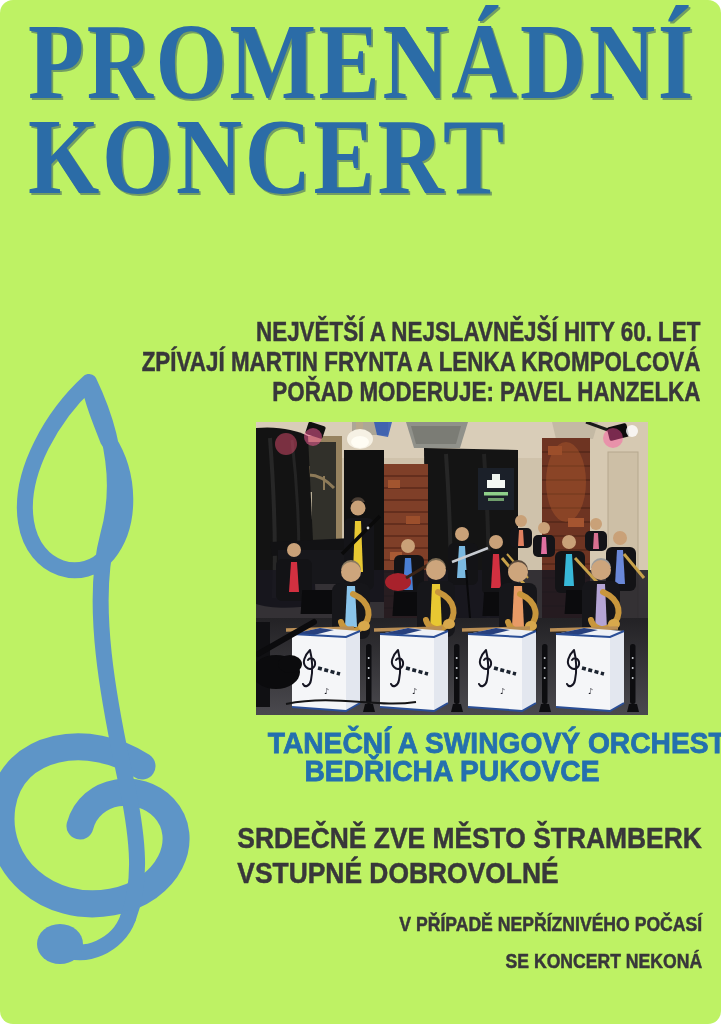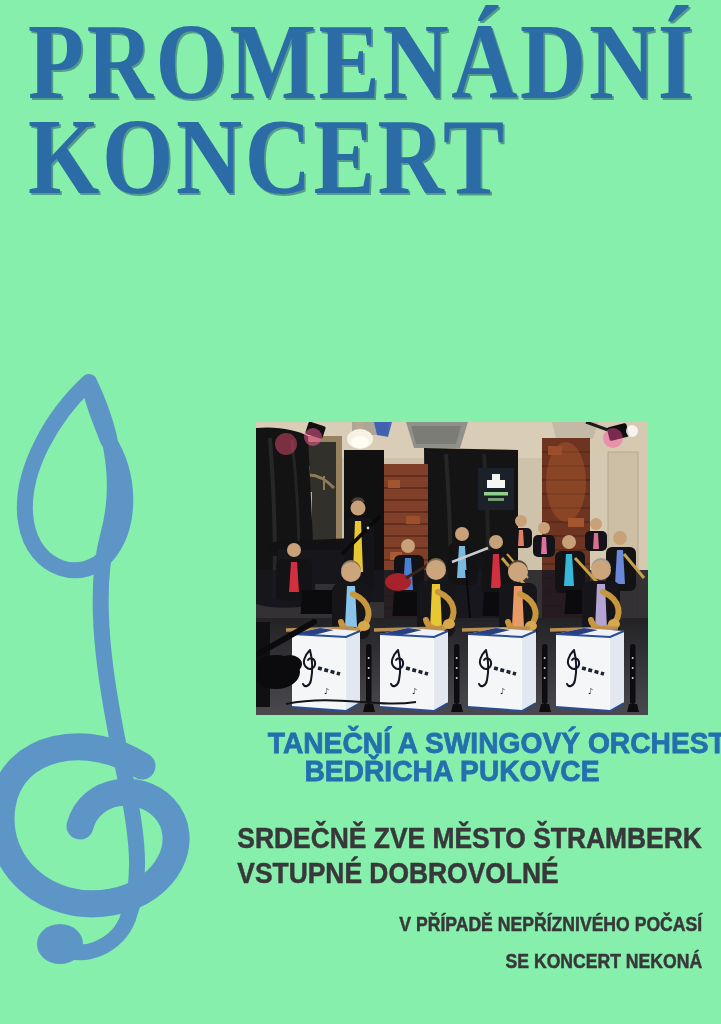--- a/index.html
+++ b/index.html
@@ -1,18 +1,18 @@
 <!DOCTYPE html>
 <html><head>
 <meta charset="utf-8">
 <title>Poster</title>
 <style>
   html,body{margin:0;padding:0;background:#ffffff;}
-  .poster{position:relative;width:721px;height:1024px;background:#86efac;overflow:hidden;
-          font-family:"Liberation Sans",sans-serif;}
+  .poster{position:relative;width:721px;height:1024px;background:#bef264;overflow:hidden;
+          font-family:"Liberation Sans",sans-serif;border-radius:13px;}
   .clef{position:absolute;left:-28px;top:370px;width:230px;height:640px;z-index:1;}
   .title{position:absolute;left:28px;top:14px;margin:0;z-index:2;color:#2b6ca7;
          font-family:"Liberation Serif",serif;font-weight:700;font-size:108px;line-height:95px;
          letter-spacing:3px;text-shadow:2px 2px 0 rgba(24,56,97,.45);}
   .title .tline{display:block;transform:scaleX(.85);transform-origin:left center;white-space:nowrap;}
   .block{position:absolute;z-index:2;font-weight:700;color:#38373a;white-space:nowrap;
          -webkit-text-stroke:.5px currentColor;}
   .when{left:20px;top:227px;font-size:29px;line-height:37px;}
   .when .ln{transform:scaleX(.78);transform-origin:left center;}
   .features{right:21px;top:317px;font-size:28px;line-height:30px;text-align:right;}
@@ -38,20 +38,25 @@
     <path d="M156 548 C 146 576, 112 590, 90 578" fill="none" stroke="#5e95c7" stroke-width="16" stroke-linecap="round"></path>
     <ellipse cx="88" cy="574" rx="23" ry="20" fill="#5e95c7"></ellipse>
   </svg>
 
   <h1 class="title">
     <span class="tline">PROMENÁDNÍ</span>
     <span class="tline">KONCERT</span>
   </h1>
 
 
+  <div class="block features">
+    <div class="ln">NEJVĚTŠÍ A NEJSLAVNĚJŠÍ HITY 60. LET</div>
+    <div class="ln">ZPÍVAJÍ MARTIN FRYNTA A LENKA KROMPOLCOVÁ</div>
+    <div class="ln">POŘAD MODERUJE: PAVEL HANZELKA</div>
+  </div>
 
   <div class="photo">
     <svg viewBox="0 0 392 293" preserveAspectRatio="none" aria-hidden="true">
       <defs>
         <path id="bclef" d="M8 0 C 2 6 0 13 4 17 C 8 21 14 18 13 12 C 12 8 8 7 6 10 M 8 0 C 10 8 11 20 9 30 C 8 36 3 38 1 34" stroke="#151522" stroke-width="2" fill="none" stroke-linecap="round"></path>
         <linearGradient id="floorg" x1="0" y1="0" x2="0" y2="1">
           <stop offset="0" stop-color="#232225"></stop>
             <stop offset="1" stop-color="#4a494e"></stop>
         </linearGradient>
       </defs>

